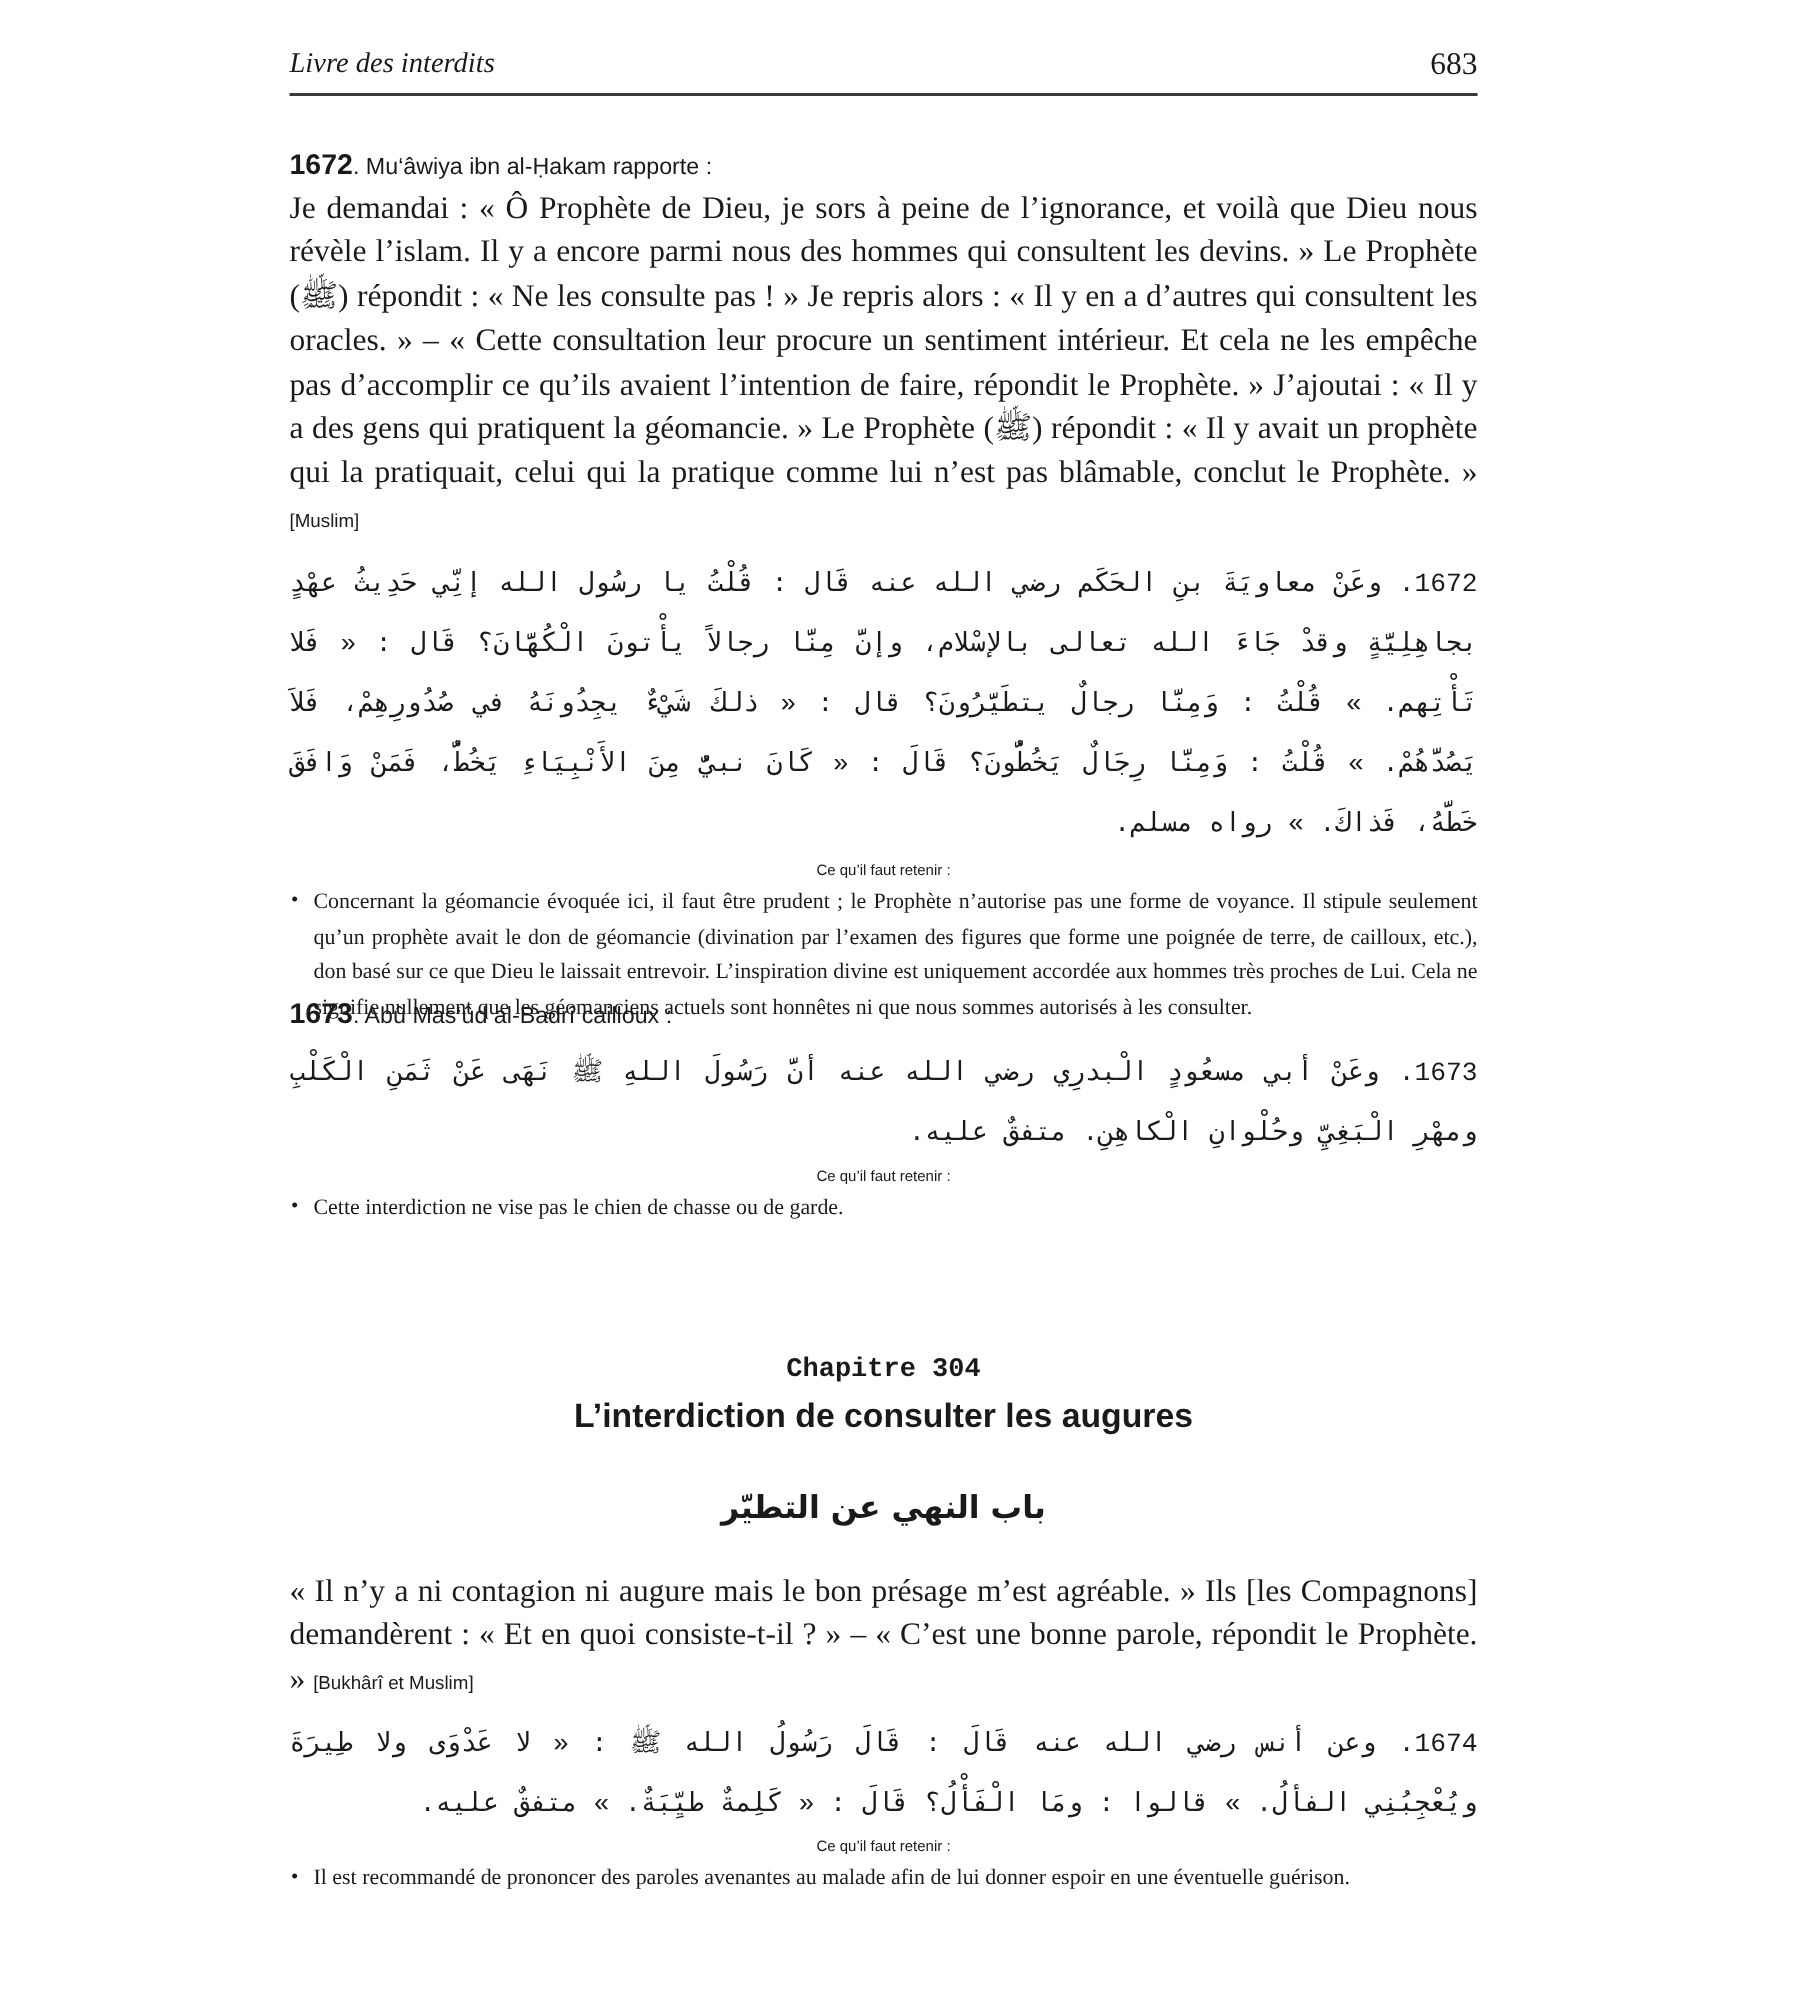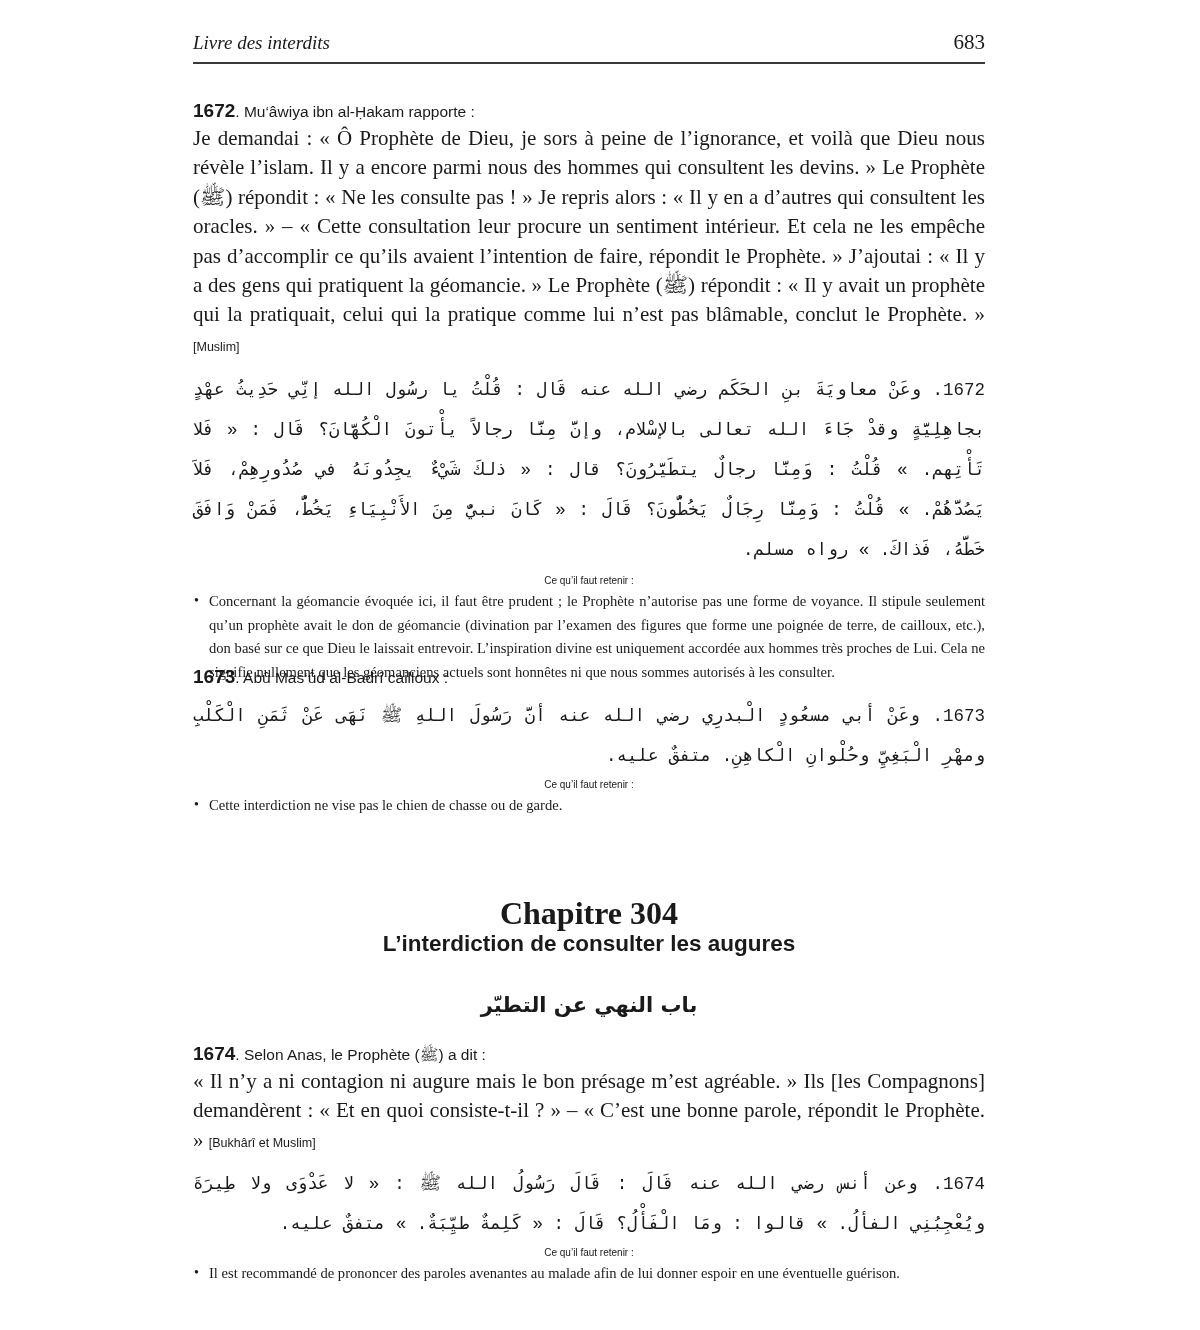--- a/index.html
+++ b/index.html
@@ -16,21 +16,21 @@
   .block { position: absolute; left: 0; width: 792px; }
   .hadith-head { font-size: 15.5px; line-height: 20px; }
   .hadith-head b { font-size: 19px; font-weight: bold; }
   .fr { font-size: 21px; line-height: 29.4px; text-align: justify; text-align-last: left; }
   .src { font-family: "Liberation Sans", "DejaVu Sans", sans-serif; font-size: 12.5px; }
   .ar { direction: rtl; text-align: justify; text-align-last: right; font-family: Liberation Mono, monospace; font-size: 17.5px; line-height: 40px; }
   .retain-label { font-family: Liberation Sans, sans-serif; font-size: 10px; line-height: 18px; text-align: center; }
   .bullet { font-size: 14.6px; line-height: 23.6px; padding-left: 16px; position: relative; text-align: justify; text-align-last: left; }
   .bullet::before { content: "\2022"; position: absolute; left: 1px; top: -1px; font-size: 14px; }
   .chapter { position: absolute; left: 0; width: 792px; text-align: center; }
-  .chapter .num { font-family: Liberation Serif, serif; font-weight: bold; font-size: 32px; line-height: 32px; }
+  .chapter .num { font-family: Liberation Mono, monospace; font-weight: bold; font-size: 18px; line-height: 32px; }
   .chapter .sub { font-family: "Liberation Sans", "DejaVu Sans", sans-serif; font-weight: bold; font-size: 22.5px; line-height: 30px; }
   .chapter .arsub { font-family: "DejaVu Sans", sans-serif; font-weight: bold; font-size: 21px; line-height: 36px; direction: rtl; margin-top: 28px; }
 </style>
 </head>
 <body>
 
 <div class="page">
 
   <div class="running-head serif">
     <span class="title">Livre des interdits</span>
@@ -53,20 +53,19 @@
     <div class="bullet serif">Cette interdiction ne vise pas le chien de chasse ou de garde.</div>
   </div>
 
   <div class="chapter" style="top:897px;">
     <div class="num">Chapitre 304</div>
     <div class="sub">L’interdiction de consulter les augures</div>
     <div class="arsub">باب النهي عن التطيّر</div>
   </div>
 
   <div class="block" style="top:1044px;">
-    <div class="hadith-head sans"><b>1674</b><span>. Selon Anas, le Prophète (ﷺ) a dit :</span></div>
     <div class="fr serif" style="margin-top:2px;"><span>« Il n’y a ni contagion ni augure mais le bon présage m’est agréable. » Ils [les Compagnons] demandèrent : « Et en quoi consiste-t-il ? » – « C’est une bonne parole, répondit le Prophète. »</span> <span class="src">[Bukhârî et Muslim]</span></div>
     <div class="ar" style="margin-top:6px;">1674. وعن أنس رضي الله عنه قَالَ : قَالَ رَسُولُ الله ﷺ : « لا عَدْوَى ولا طِيرَةَ ويُعْجِبُنِي الفألُ. » قالوا : ومَا الْفَأْلُ؟ قَالَ : « كَلِمةٌ طيِّبَةٌ. » متفقٌ عليه.</div>
     <div class="retain-label">Ce qu’il faut retenir :</div>
     <div class="bullet serif">Il est recommandé de prononcer des paroles avenantes au malade afin de lui donner espoir en une éventuelle guérison.</div>
   </div>
 
 </div>
 
 </body></html>

